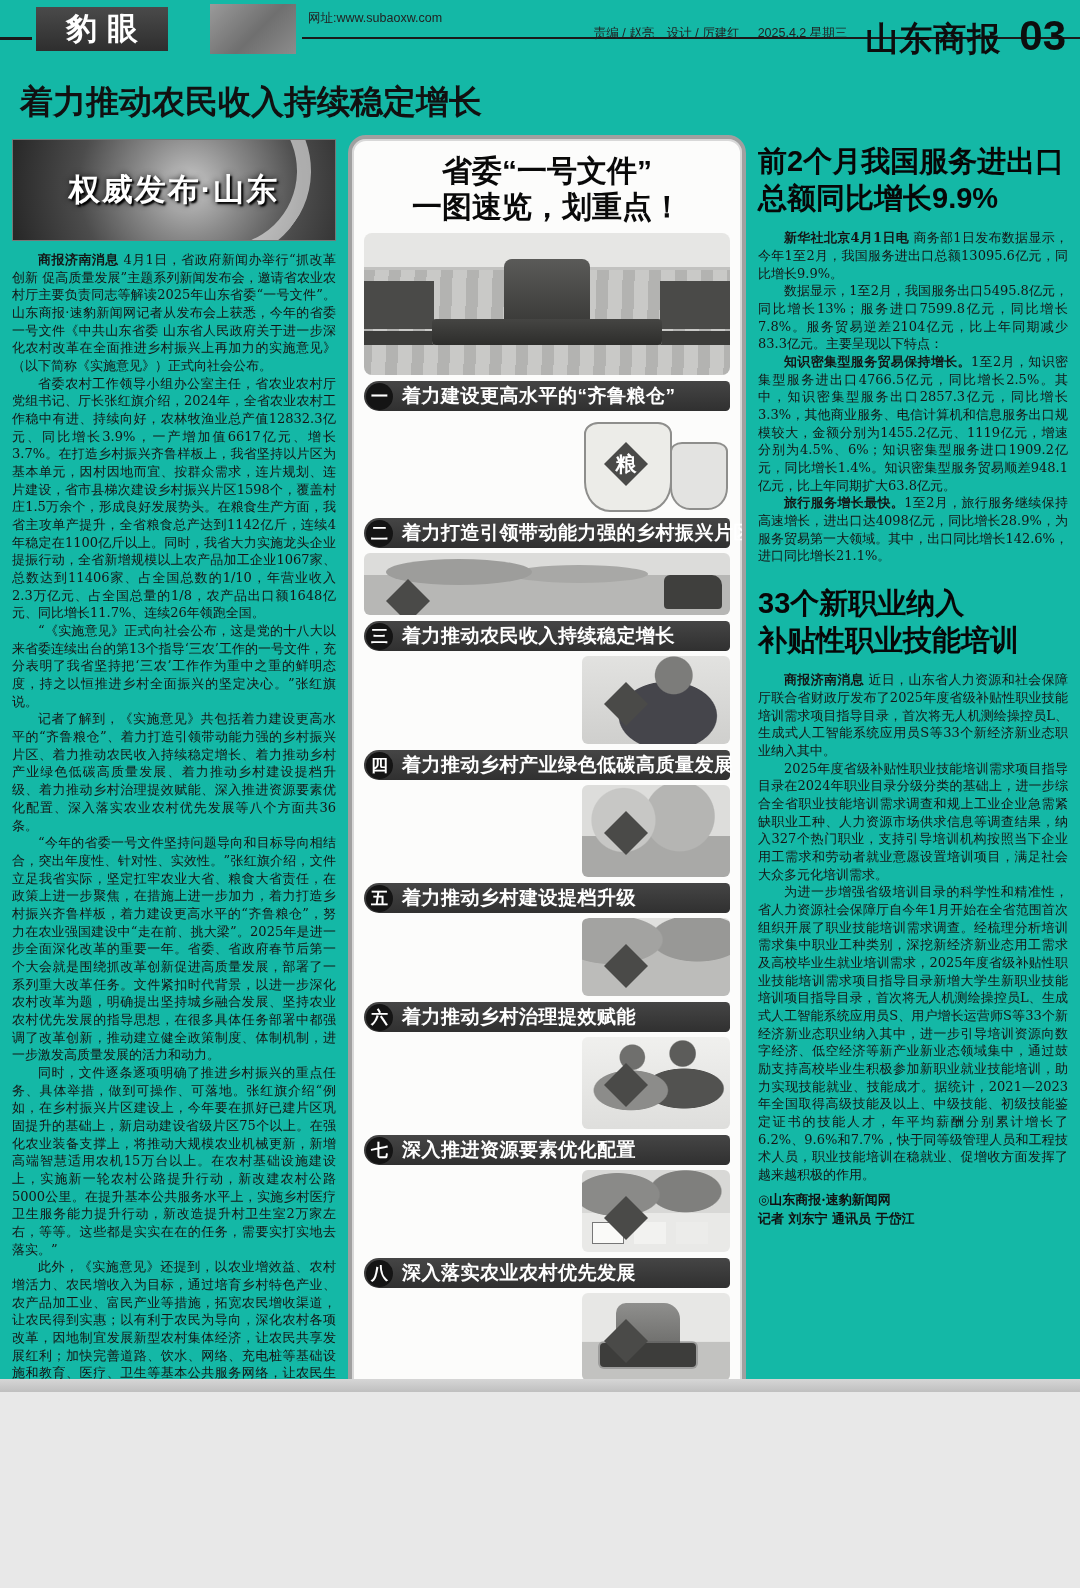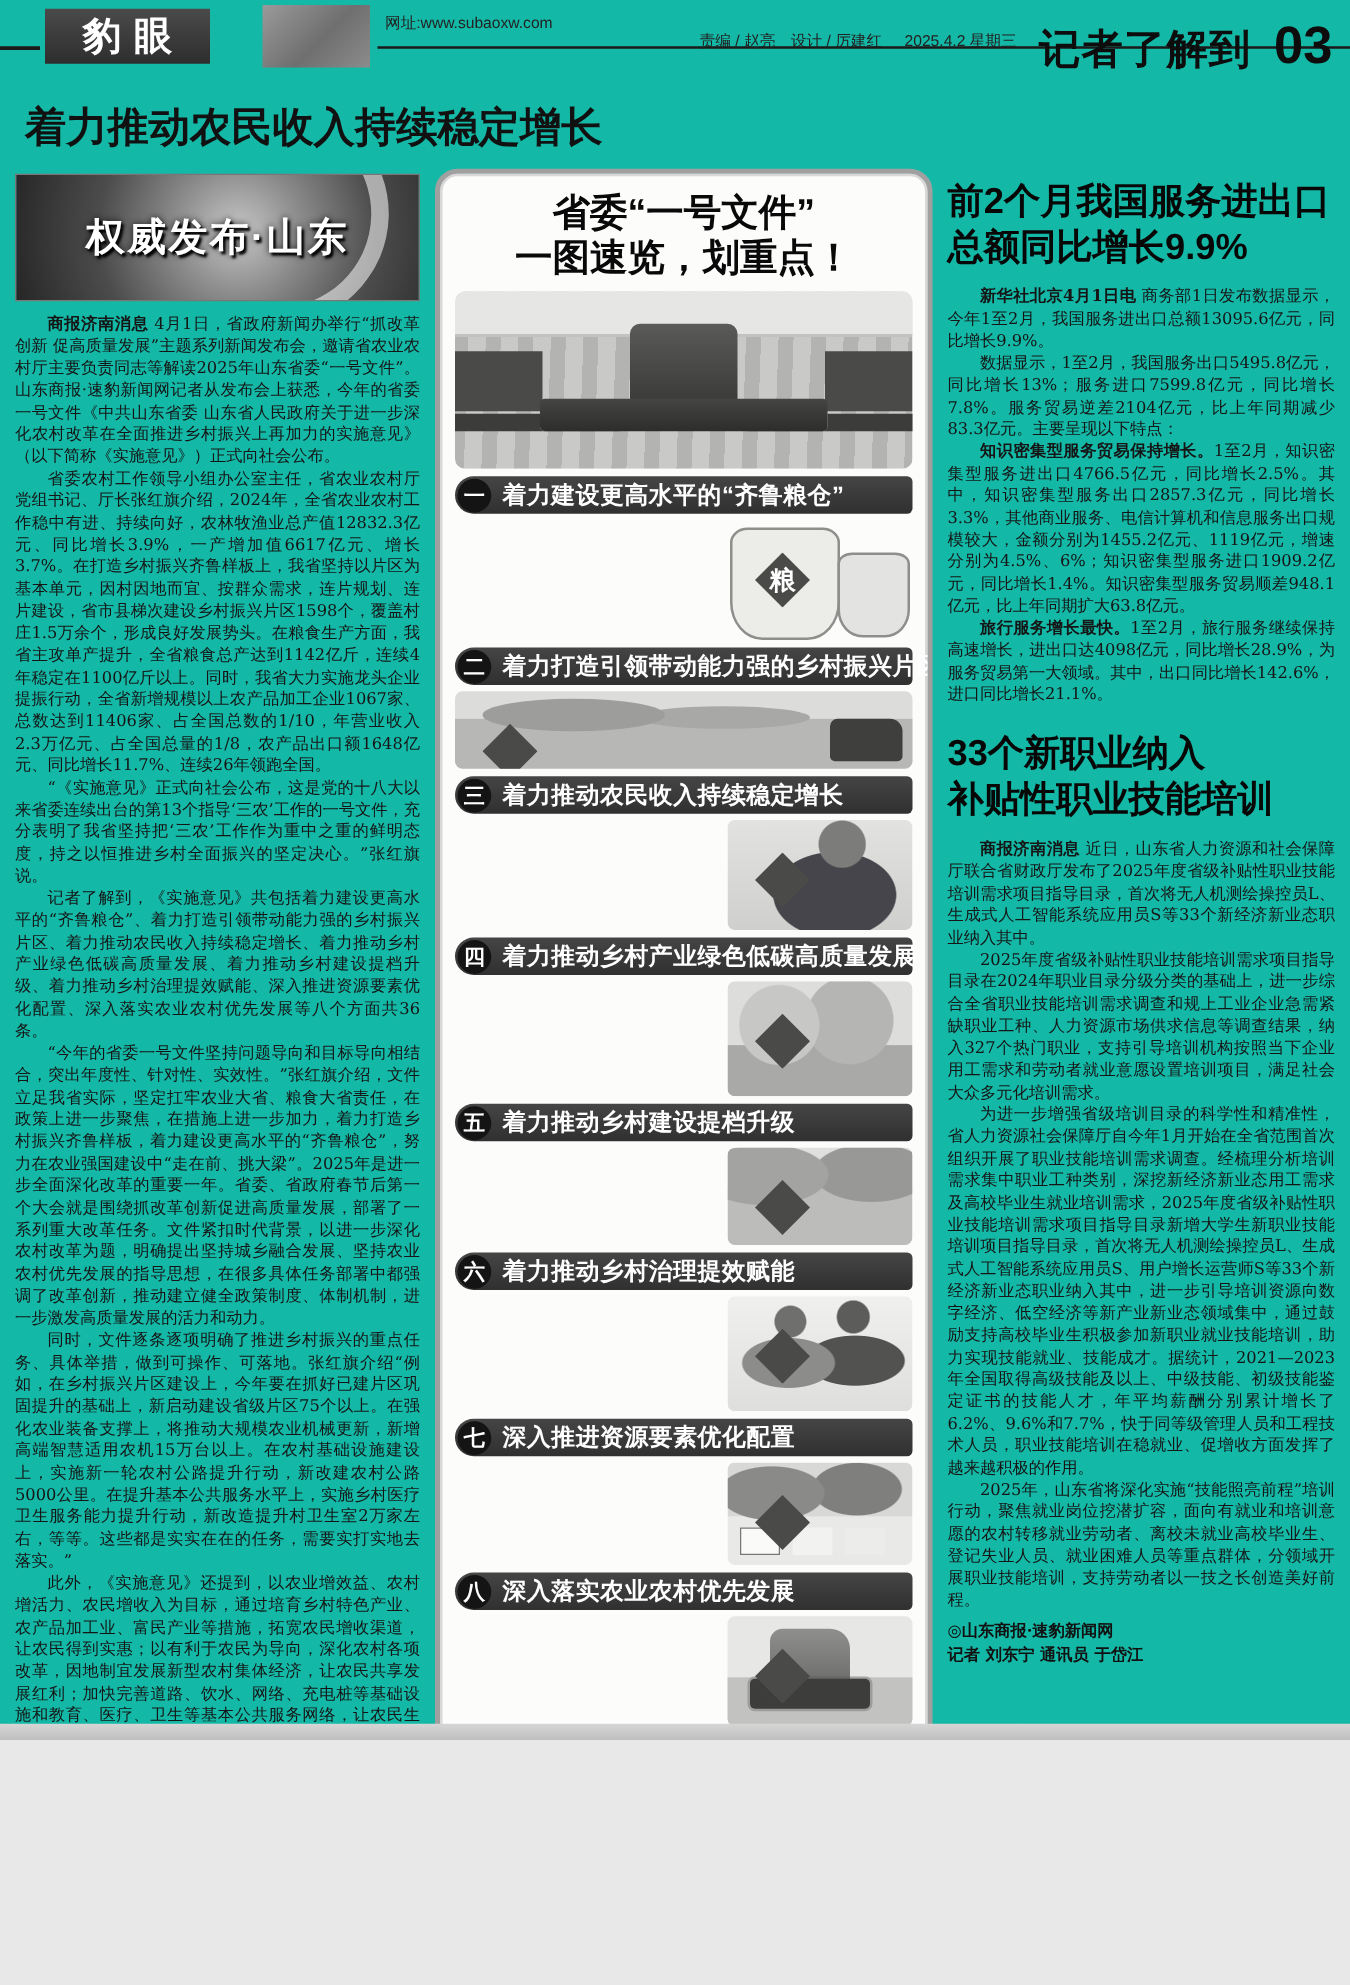--- a/index.html
+++ b/index.html
@@ -131,21 +131,21 @@
     <div class="hdr-rule-main"></div>
     <div class="hdr-inner">
       <div class="logo-box">
         <span>豹眼</span>
       </div>
       <div class="logo-photo"></div>
       <span class="site">网址:www.subaoxw.com</span>
       <div class="hdr-right">
         <span class="hdr-meta">责编 / 赵亮　设计 / 厉建红</span>
         <span class="hdr-meta">2025.4.2 星期三</span>
-        <span class="paper-name">记者了解到</span>
+        <span class="paper-name">山东商报</span>
         <span class="page-no">03</span>
       </div>
     </div>
   </header>
 
   <section class="headline">
     <h2>着力推动农民收入持续稳定增长</h2>
   </section>
 
   <main class="cols">
@@ -348,21 +348,20 @@
       <article class="r-art">
         <h3 class="r-title">
           <div>33个新职业纳入</div>
           <div>补贴性职业技能培训</div>
         </h3>
         <div class="body-text">
 
         <p><b class="lead">商报济南消息</b><span> 近日，山东省人力资源和社会保障厅联合省财政厅发布了2025年度省级补贴性职业技能培训需求项目指导目录，首次将无人机测绘操控员L、生成式人工智能系统应用员S等33个新经济新业态职业纳入其中。</span></p>
             <p><b class="lead"></b><span>2025年度省级补贴性职业技能培训需求项目指导目录在2024年职业目录分级分类的基础上，进一步综合全省职业技能培训需求调查和规上工业企业急需紧缺职业工种、人力资源市场供求信息等调查结果，纳入327个热门职业，支持引导培训机构按照当下企业用工需求和劳动者就业意愿设置培训项目，满足社会大众多元化培训需求。</span></p>
             <p><b class="lead"></b><span>为进一步增强省级培训目录的科学性和精准性，省人力资源社会保障厅自今年1月开始在全省范围首次组织开展了职业技能培训需求调查。经梳理分析培训需求集中职业工种类别，深挖新经济新业态用工需求及高校毕业生就业培训需求，2025年度省级补贴性职业技能培训需求项目指导目录新增大学生新职业技能培训项目指导目录，首次将无人机测绘操控员L、生成式人工智能系统应用员S、用户增长运营师S等33个新经济新业态职业纳入其中，进一步引导培训资源向数字经济、低空经济等新产业新业态领域集中，通过鼓励支持高校毕业生积极参加新职业就业技能培训，助力实现技能就业、技能成才。据统计，2021—2023年全国取得高级技能及以上、中级技能、初级技能鉴定证书的技能人才，年平均薪酬分别累计增长了6.2%、9.6%和7.7%，快于同等级管理人员和工程技术人员，职业技能培训在稳就业、促增收方面发挥了越来越积极的作用。</span></p>
-            <p><b class="lead"></b><span>2025年，山东省将深化实施“技能照亮前程”培训行动，聚焦就业岗位挖潜扩容，面向有就业和培训意愿的农村转移就业劳动者、离校未就业高校毕业生、登记失业人员、就业困难人员等重点群体，分领域开展职业技能培训，支持劳动者以一技之长创造美好前程。</span></p>
           </div>
         <div class="r-byline">
           <div>◎山东商报·速豹新闻网</div>
           <div>记者 刘东宁 通讯员 于岱江</div>
         </div>
       </article>
 
     </section>
   </main>
 

